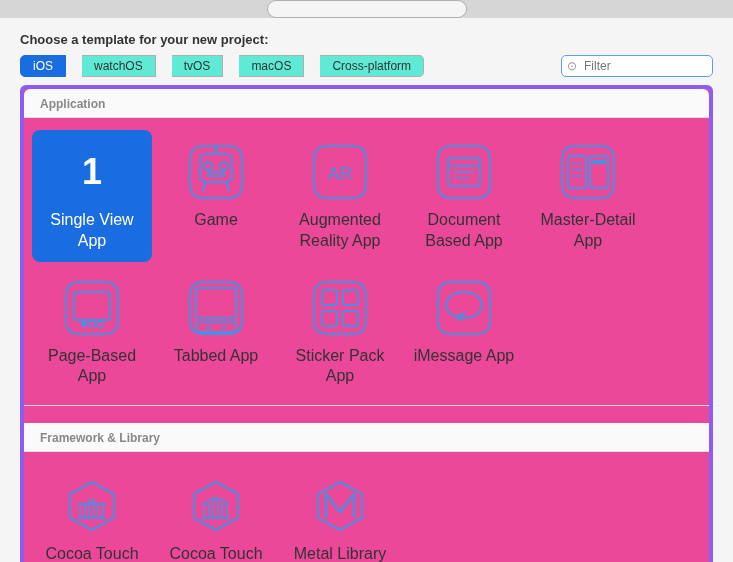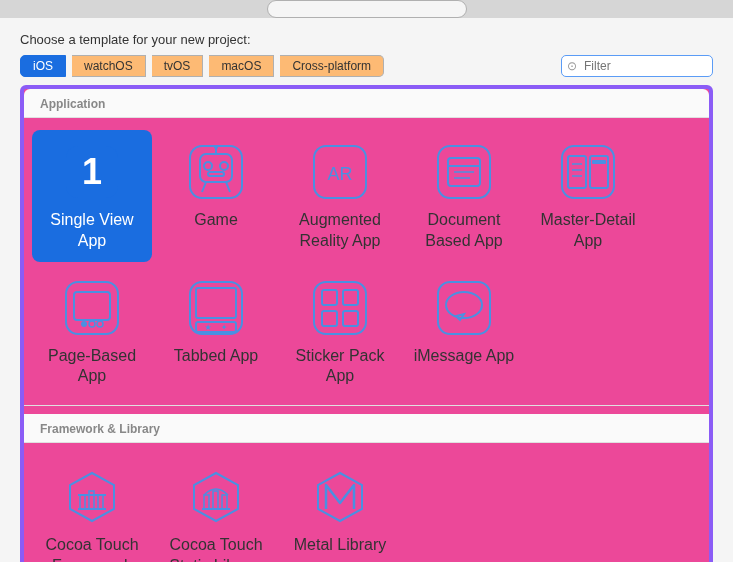--- a/index.html
+++ b/index.html
@@ -32,33 +32,33 @@
       width: 733px;
       flex: 1;
       background: #f5f5f5;
       display: flex;
       flex-direction: column;
     }
     .dialog-header {
       padding: 14px 20px 8px 20px;
       font-size: 13px;
       color: #333;
-      font-weight: 400;
+      font-weight: 700;
     }
     .tabs-row {
       display: flex;
       align-items: center;
       padding: 0 20px 8px 20px;
-      gap: 6px;
+      gap: 16px;
     }
     .tab-btn {
       padding: 3px 12px;
       font-size: 12px;
       border: 1px solid #b0b0b0;
-      background: #fdba74;
+      background: #5eead4;
       cursor: pointer;
       color: #333;
       outline: none;
     }
     .tab-btn:first-child {
       border-radius: 5px 0 0 5px;
     }
     .tab-btn:last-of-type {
       border-radius: 0 5px 5px 0;
     }
@@ -107,21 +107,21 @@
       font-size: 12px;
       color: #888;
       font-weight: 600;
       padding: 8px 16px 6px 16px;
       border-bottom: 1px solid #e0e0e0;
       background: #fafafa;
       border-radius: 6px 6px 0 0;
     }
     .section-header.fw {
       border-radius: 0;
-      margin-top: 8px;
+      margin-top: 17px;
     }
     .template-grid {
       display: flex;
       flex-wrap: wrap;
       padding: 12px 8px 8px 8px;
       gap: 4px;
     }
     .template-item {
       width: 120px;
       display: flex;

